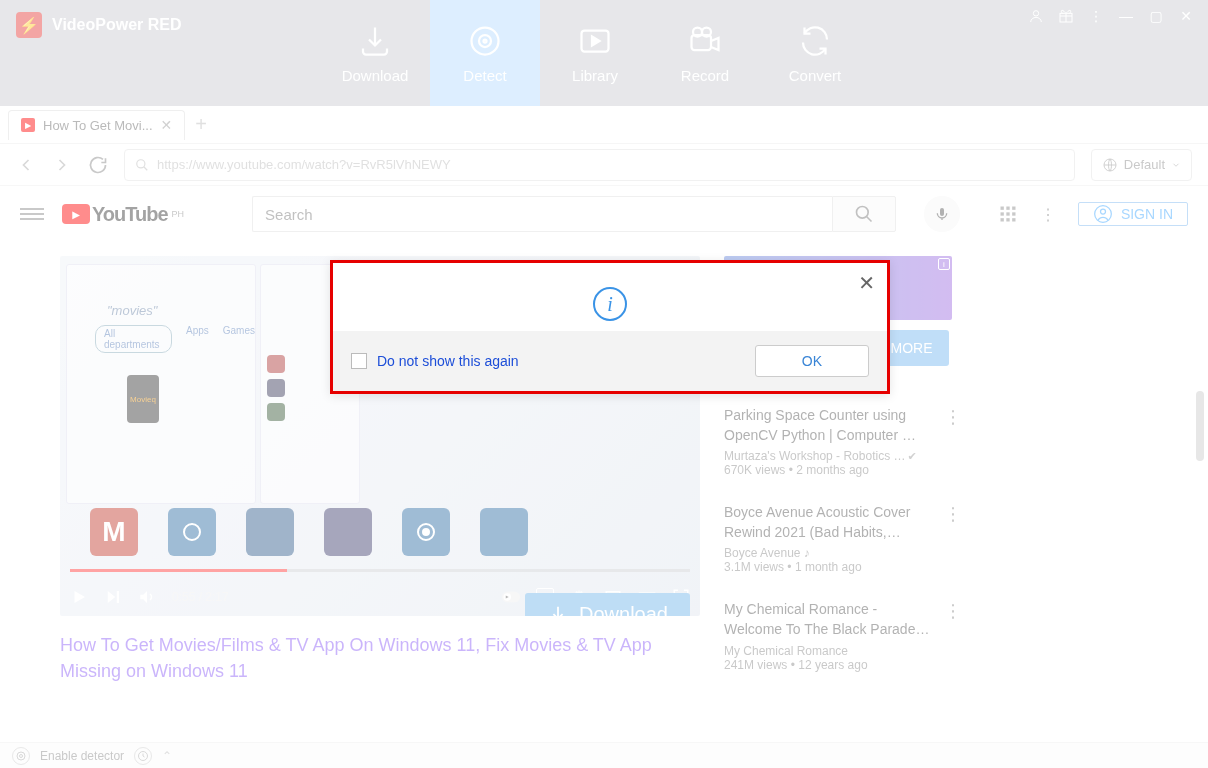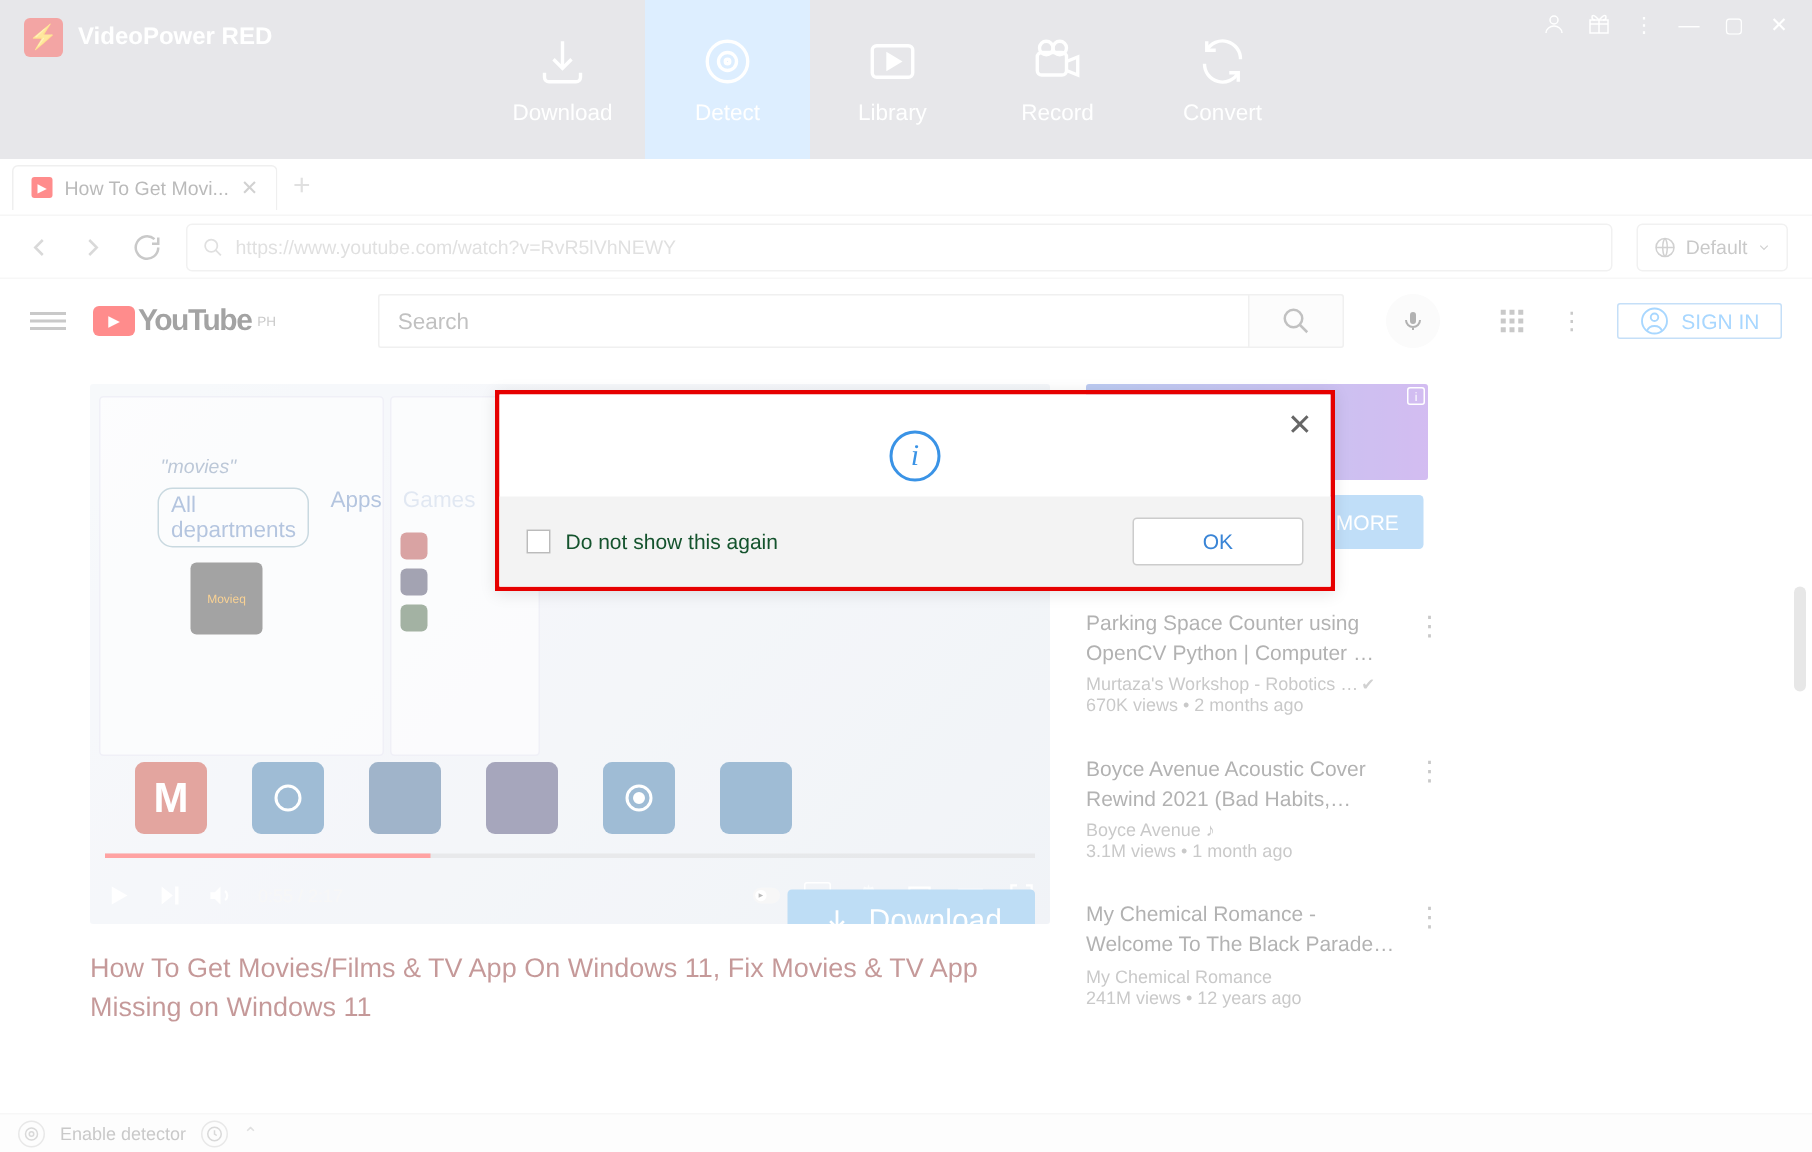--- a/index.html
+++ b/index.html
@@ -52,31 +52,31 @@
 .signin-btn { display: flex; align-items: center; gap: 8px; border: 1px solid #7fb9ef; border-radius: 2px; padding: 1px 14px; color: #3ea6ff; font-size: 14px; font-weight: 500; cursor: pointer; }
 
 .yt-body { display: flex; padding: 14px 24px 0 60px; gap: 24px; }
 .video-col { width: 640px; }
 .player { width: 640px; height: 360px; background: linear-gradient(135deg, #eef2f7, #e0e5ee); border-radius: 2px; position: relative; overflow: hidden; }
 .vid-content { position: absolute; inset: 0; padding: 10px; font-size: 9px; color: #9bb; }
 .vid-content .pane { position: absolute; background: rgba(255,255,255,0.6); border: 1px solid #dde; border-radius: 3px; }
 .vid-content .pane1 { left: 6px; top:8px; width:190px; height:240px; }
 .vid-content .pane2 { left: 200px; top:8px; width:100px; height:240px; }
 .movies-text { position:absolute; left:40px; top:38px; font-style:italic; color:#6c85a8; font-size:13px; }
-.tile { position: absolute; width: 48px; height: 48px; border-radius: 4px; }
+.tile { position: absolute; width: 32px; height: 48px; border-radius: 4px; }
 .tile.t1 { background:#333; left:60px; top:110px; display:flex;align-items:center;justify-content:center;color:#f39c12;font-size:8px;}
 .tile.small { width:18px; height:18px; }
 .videorow { position: absolute; bottom: 60px; left: 0; right:0; display:flex; gap:30px; padding:0 30px; }
 .videorow .thmb { width:48px; height:48px; border-radius:6px; background:#2a6ba3; display:flex; align-items:center; justify-content:center; }
 .prog-bar { position: absolute; bottom: 44px; left: 10px; right: 10px; height: 3px; background: rgba(180,180,180,0.5); }
 .prog-bar .prog-fill { height: 100%; background: #ff3333; width: 35%; }
 .vid-ctrls { position: absolute; bottom: 10px; left: 10px; right: 10px; display: flex; align-items: center; gap: 16px; color: #eee; font-size: 12px; }
 .vid-ctrls .spacer { flex: 1; }
 .vid-ctrls .ico { width: 18px; height: 18px; display:inline-flex; align-items:center; justify-content:center; }
-.video-title { font-size: 18px; color: #7f1d1d; margin-top: 16px; line-height: 1.45; }
+.video-title { font-size: 18px; color: #8b5cf6; margin-top: 16px; line-height: 1.45; }
 .dl-btn { position: absolute; bottom: -20px; right: 10px; z-index: 2; background: #6fb3e8; color: #fff; padding: 10px 22px; border-radius: 3px; font-size: 20px; font-weight: 500; display: flex; align-items: center; gap: 10px; cursor: pointer; }
 
 .side-col { width: 240px; }
 .promo { width: 228px; height: 64px; background: linear-gradient(90deg, #6a8be0, #9d6ce0); border-radius: 2px; margin-bottom: 10px; position: relative; }
 .promo-tag { position:absolute; top:2px; right:2px; width:12px; height:12px; border:1px solid #fff; color:#fff; font-size:8px; display:flex; align-items:center; justify-content:center; border-radius:2px;}
 .learn-btn { background: #73b6ef; color: #fff; padding: 10px 16px; border-radius: 3px; font-size: 14px; font-weight: 500; display: inline-block; margin-bottom: 40px; margin-left: 100px; cursor: pointer; }
 .rel { display: flex; gap: 8px; margin-bottom: 26px; }
 .rel-info { flex: 1; }
 .rel-title { font-size: 14px; color: #555; line-height: 1.4; display: -webkit-box; -webkit-line-clamp: 2; -webkit-box-orient: vertical; overflow: hidden; }
 .rel-chan { font-size: 12px; color: #888; margin-top: 4px; }
@@ -94,21 +94,21 @@
 
 .backdrop { position: absolute; inset: 0; background: rgba(255,255,255,0.55); z-index: 50; }
 .modal-wrap { position: absolute; z-index: 60; left: 330px; top: 260px; width: 560px; border: 3px solid #e60000; box-shadow: 0 2px 10px rgba(0,0,0,0.1); }
 .modal { background: #fff; }
 .modal-head { position: relative; padding: 24px 20px 10px; text-align: center; }
 .modal-close { position: absolute; top: 8px; right: 12px; color: #666; font-size: 20px; cursor: pointer; }
 .info-icon { width: 34px; height: 34px; border: 2px solid #3a93e6; border-radius: 50%; display: inline-flex; align-items: center; justify-content: center; color: #3a93e6; font-size: 20px; font-style: italic; font-family: Georgia, serif; }
 .modal-msg { text-align: center; font-size: 16px; color: #222; padding: 14px 20px 34px; }
 .modal-foot { background: #f3f3f3; display: flex; align-items: center; padding: 14px 18px; gap: 10px; }
 .chk { width: 16px; height: 16px; border: 1px solid #bbb; background: #fff; cursor: pointer; }
-.chk-label { color: #14532d; font-size: 14px; flex: 1; }
+.chk-label { color: #1d4ed8; font-size: 14px; flex: 1; }
 .ok-btn { background: #fff; border: 1px solid #ccc; border-radius: 3px; padding: 7px 46px; color: #3a85d6; font-size: 14px; cursor: pointer; }
 
 svg { display: block; }
 </style>
 </head>
 <body>
 
 <div class="titlebar">
   <div class="brand">
     <div class="brand-logo">⚡</div>
@@ -266,21 +266,21 @@
       </div>
     </div>
   </div>
 
   <div class="yt-body">
     <div class="video-col">
       <div class="player">
         <div class="vid-content">
           <div class="pane pane1">
             <span class="movies-text">"movies"</span>
-            <div style="position:absolute;left:38px;top:60px;display:flex;gap:14px;font-size:15px;color:#5a7fb9;">
+            <div style="position:absolute;left:28px;top:60px;display:flex;gap:14px;font-size:10px;color:#5a7fb9;">
               <span style="border:1px solid #8ab; border-radius:10px; padding:2px 8px;">All departments</span>
               <span>Apps</span>
               <span>Games</span>
             </div>
             <div class="tile t1">Movieq</div>
           </div>
           <div class="pane pane2">
             <div class="tile small" style="background:#a33;left:6px;top:90px;"></div>
             <div class="tile small" style="background:#335;left:6px;top:114px;"></div>
             <div class="tile small" style="background:#353;left:6px;top:138px;"></div>

